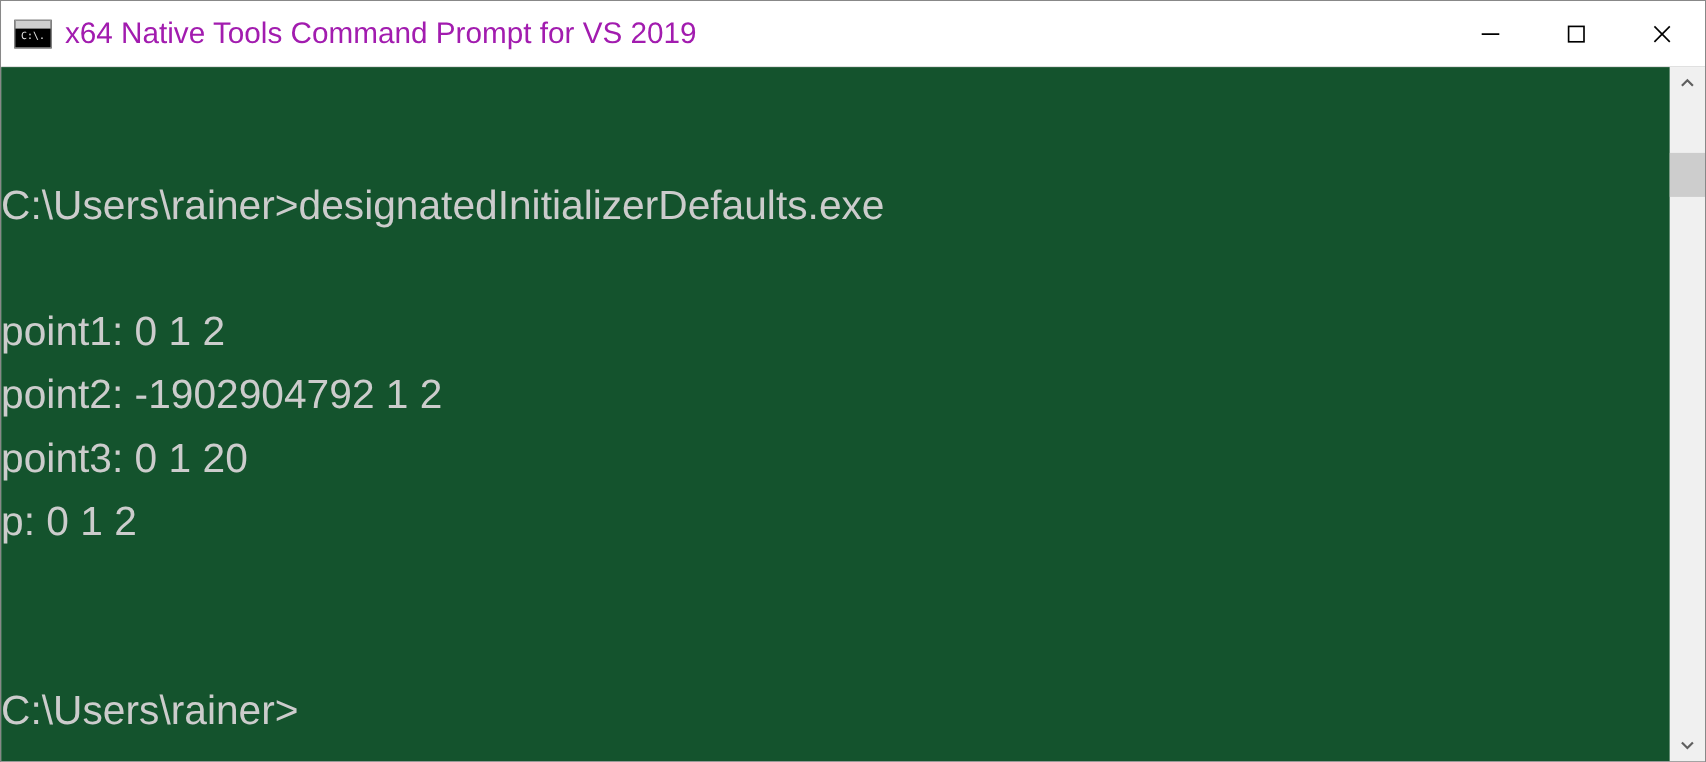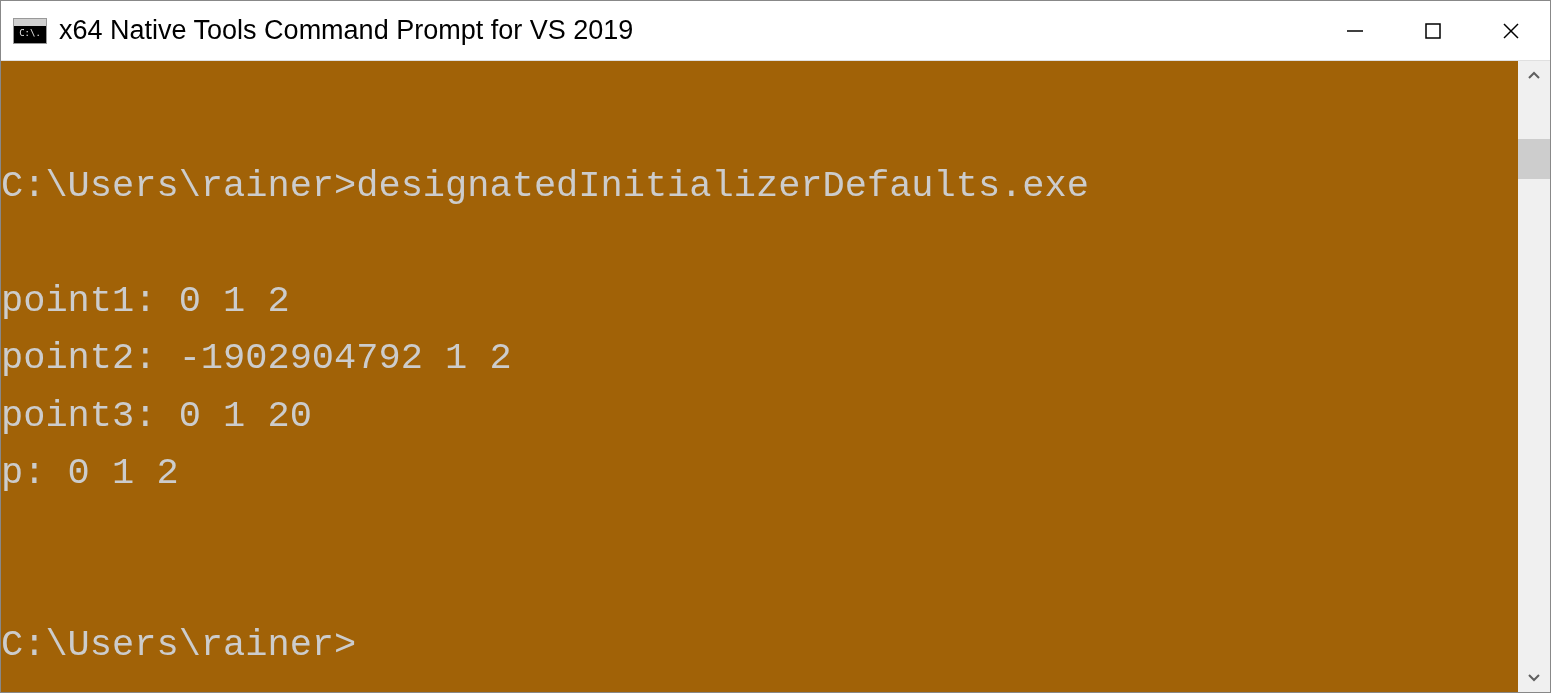--- a/index.html
+++ b/index.html
@@ -44,21 +44,21 @@
     }
     .app-icon-text {
       color: #e8e8e8;
       font-size: 9px;
       font-family: monospace;
       position: relative;
       top: 2px;
     }
     .title-text {
       font-size: 27px;
-      color: #000000;
+      color: #a21caf;
       flex: 1;
     }
     .window-controls {
       display: flex;
       height: 100%;
     }
     .win-btn {
       width: 78px;
       height: 100%;
       display: flex;
@@ -69,23 +69,23 @@
     .win-btn svg {
       width: 20px;
       height: 20px;
     }
     .terminal-area {
       display: flex;
       height: calc(100% - 60px);
     }
     .terminal {
       flex: 1;
-      background: #a16207;
+      background: #14532d;
       color: #cccccc;
-      font-family: Liberation Mono, monospace;
+      font-family: Liberation Sans, sans-serif;
       font-size: 37px;
       padding: 40px 4px 4px 0;
       line-height: 1.55;
       white-space: pre;
       overflow: hidden;
     }
     .scrollbar {
       width: 32px;
       background: #f0f0f0;
       display: flex;

